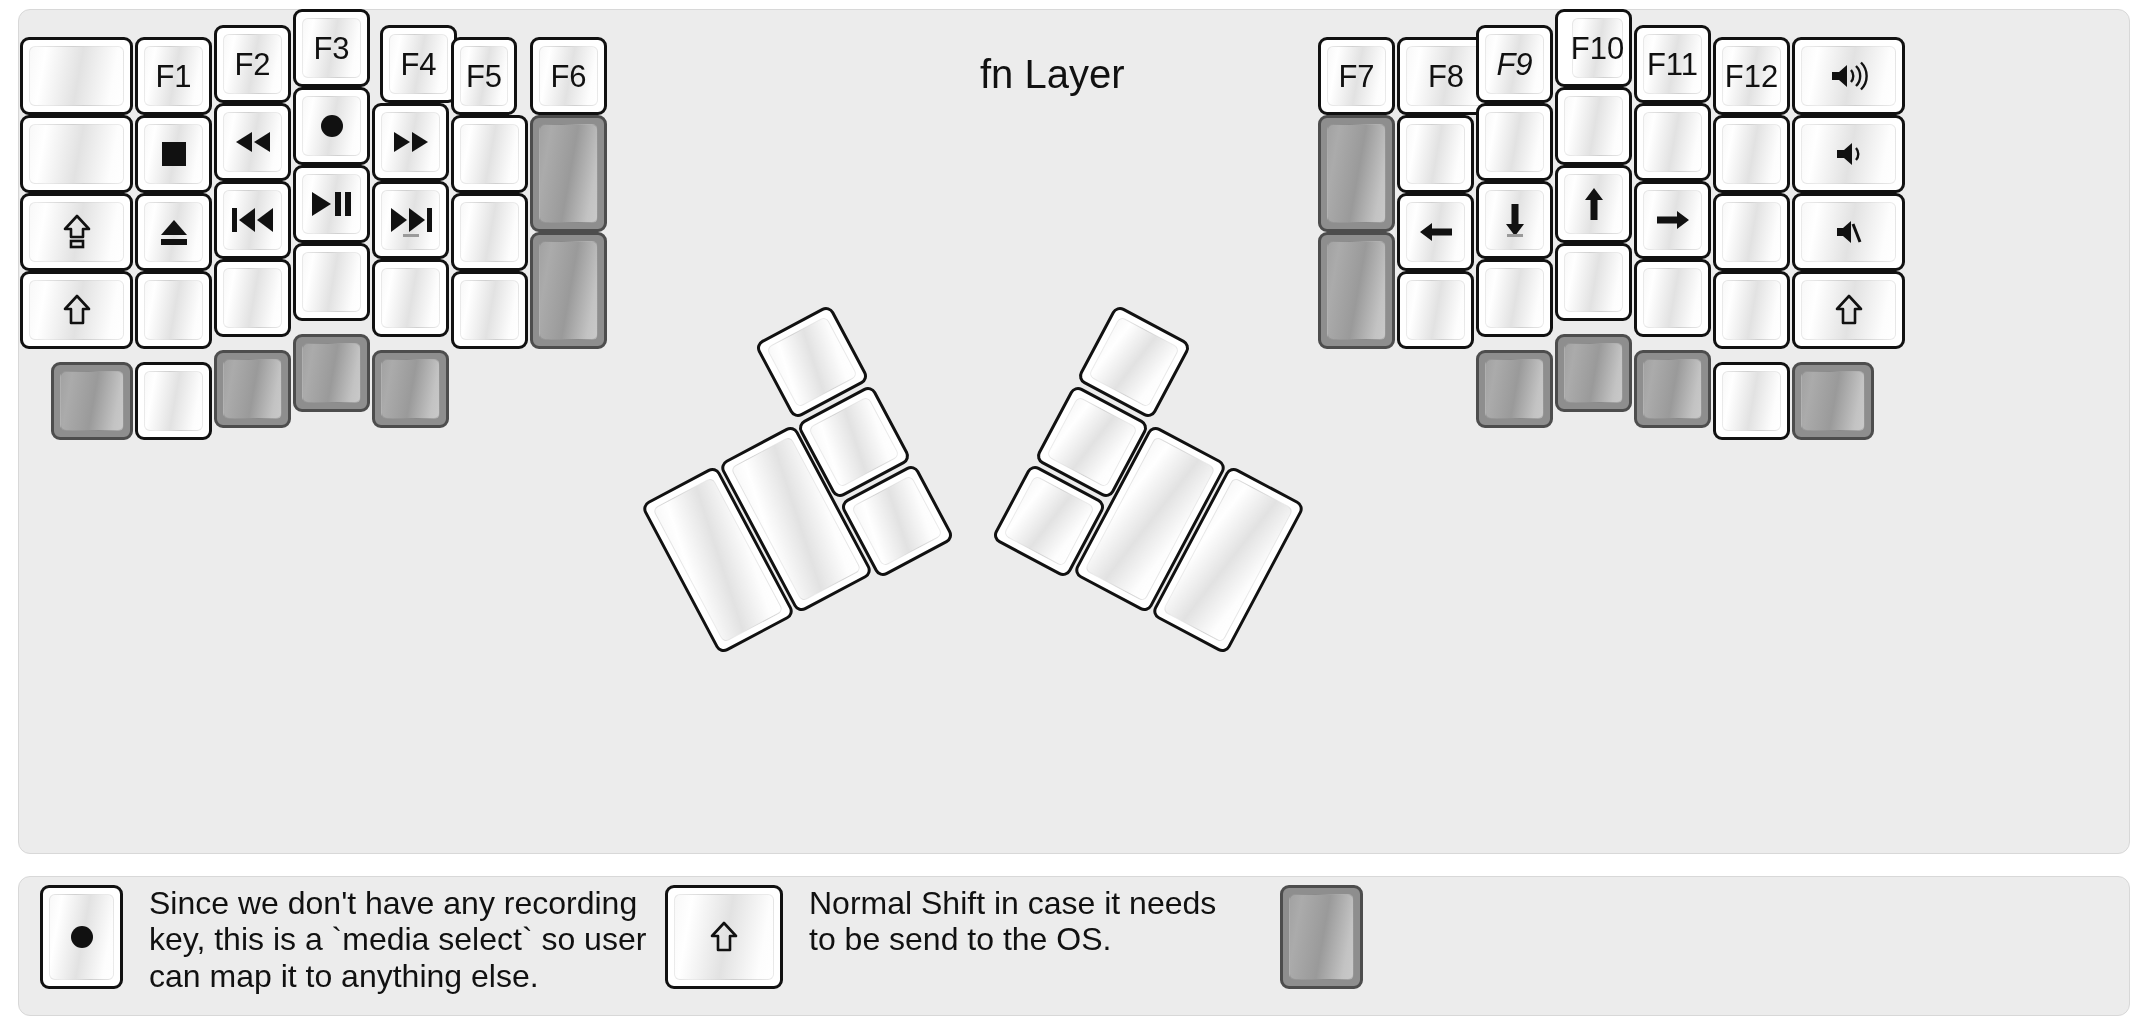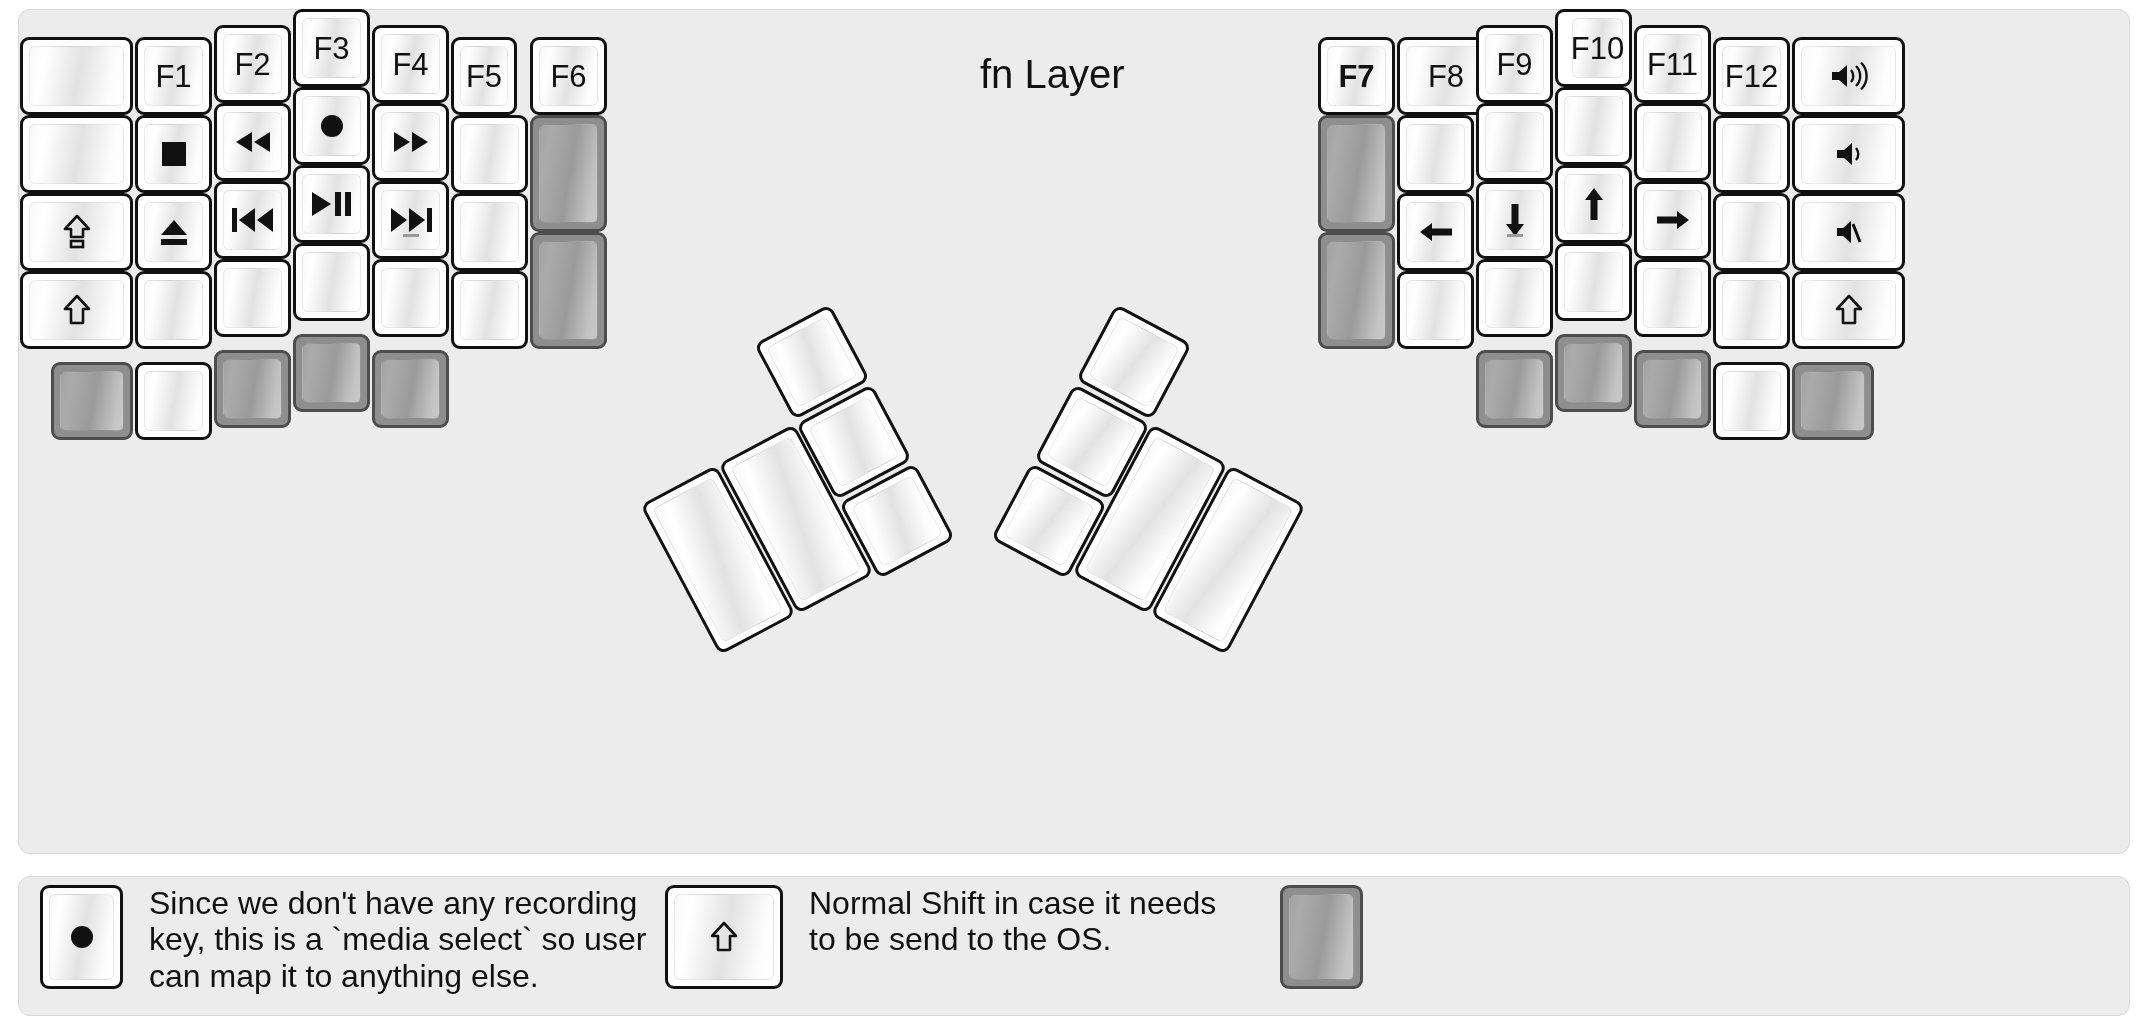--- a/index.html
+++ b/index.html
@@ -227,21 +227,21 @@
               <path d="M1 1 L1 25 L20 13 Z"></path>
               <rect x="24" y="1" width="6" height="24"></rect>
               <rect x="34" y="1" width="6" height="24"></rect>
             </svg>
           </span>
         </div>
       </div>
       <div class="key" style="left: 293px; top: 243px; width: 77px; height: 78px;">
         <div class="cap"></div>
       </div>
-      <div class="key" style="left: 372px; top: 25px; width: 77px; height: 78px;">
+      <div class="key" style="left: 380px; top: 25px; width: 77px; height: 78px;">
         <div class="cap">
           <span class="legend-txt">F4</span>
         </div>
       </div>
       <div class="key" style="left: 372px; top: 103px; width: 77px; height: 78px;">
         <div class="cap">
           <span class="glyph">
             <svg class="ico" width="38" height="24" viewBox="0 0 38 24" fill="#111111">
               <path d="M20 2 L20 22 L36 12 Z"></path>
               <path d="M2 2 L2 22 L18 12 Z"></path>
@@ -297,21 +297,21 @@
       </div>
       <div class="key trans" style="left: 214px; top: 350px; width: 77px; height: 78px;">
         <div class="cap"></div>
       </div>
       <div class="key trans" style="left: 293px; top: 334px; width: 77px; height: 78px;">
         <div class="cap"></div>
       </div>
       <div class="key trans" style="left: 372px; top: 350px; width: 77px; height: 78px;">
         <div class="cap"></div>
       </div>
-      <div class="key" style="left: 1318px; top: 37px; width: 77px; height: 78px; font-weight: bold;">
+      <div class="key" style="left: 1318px; top: 37px; width: 77px; height: 78px;">
         <div class="cap">
           <span class="legend-txt">F7</span>
         </div>
       </div>
       <div class="key trans" style="left: 1318px; top: 115px; width: 77px; height: 117px;">
         <div class="cap"></div>
       </div>
       <div class="key trans" style="left: 1318px; top: 232px; width: 77px; height: 117px;">
         <div class="cap"></div>
       </div>
@@ -328,21 +328,21 @@
           <span class="glyph">
             <svg class="ico" width="36" height="26" viewBox="0 0 36 26" fill="#111111">
               <path d="M2 13 L14 4 L14 9.5 L34 9.5 L34 16.5 L14 16.5 L14 22 Z"></path>
             </svg>
           </span>
         </div>
       </div>
       <div class="key" style="left: 1397px; top: 271px; width: 77px; height: 78px;">
         <div class="cap"></div>
       </div>
-      <div class="key" style="left: 1476px; top: 25px; width: 77px; height: 78px;">
+      <div class="key" style="left: 1476px; top: 25px; width: 77px; height: 78px; font-style: italic;">
         <div class="cap">
           <span class="legend-txt">F9</span>
         </div>
       </div>
       <div class="key" style="left: 1476px; top: 103px; width: 77px; height: 78px;">
         <div class="cap"></div>
       </div>
       <div class="key" style="left: 1476px; top: 181px; width: 77px; height: 78px;">
         <div class="cap">
           <span class="glyph">

